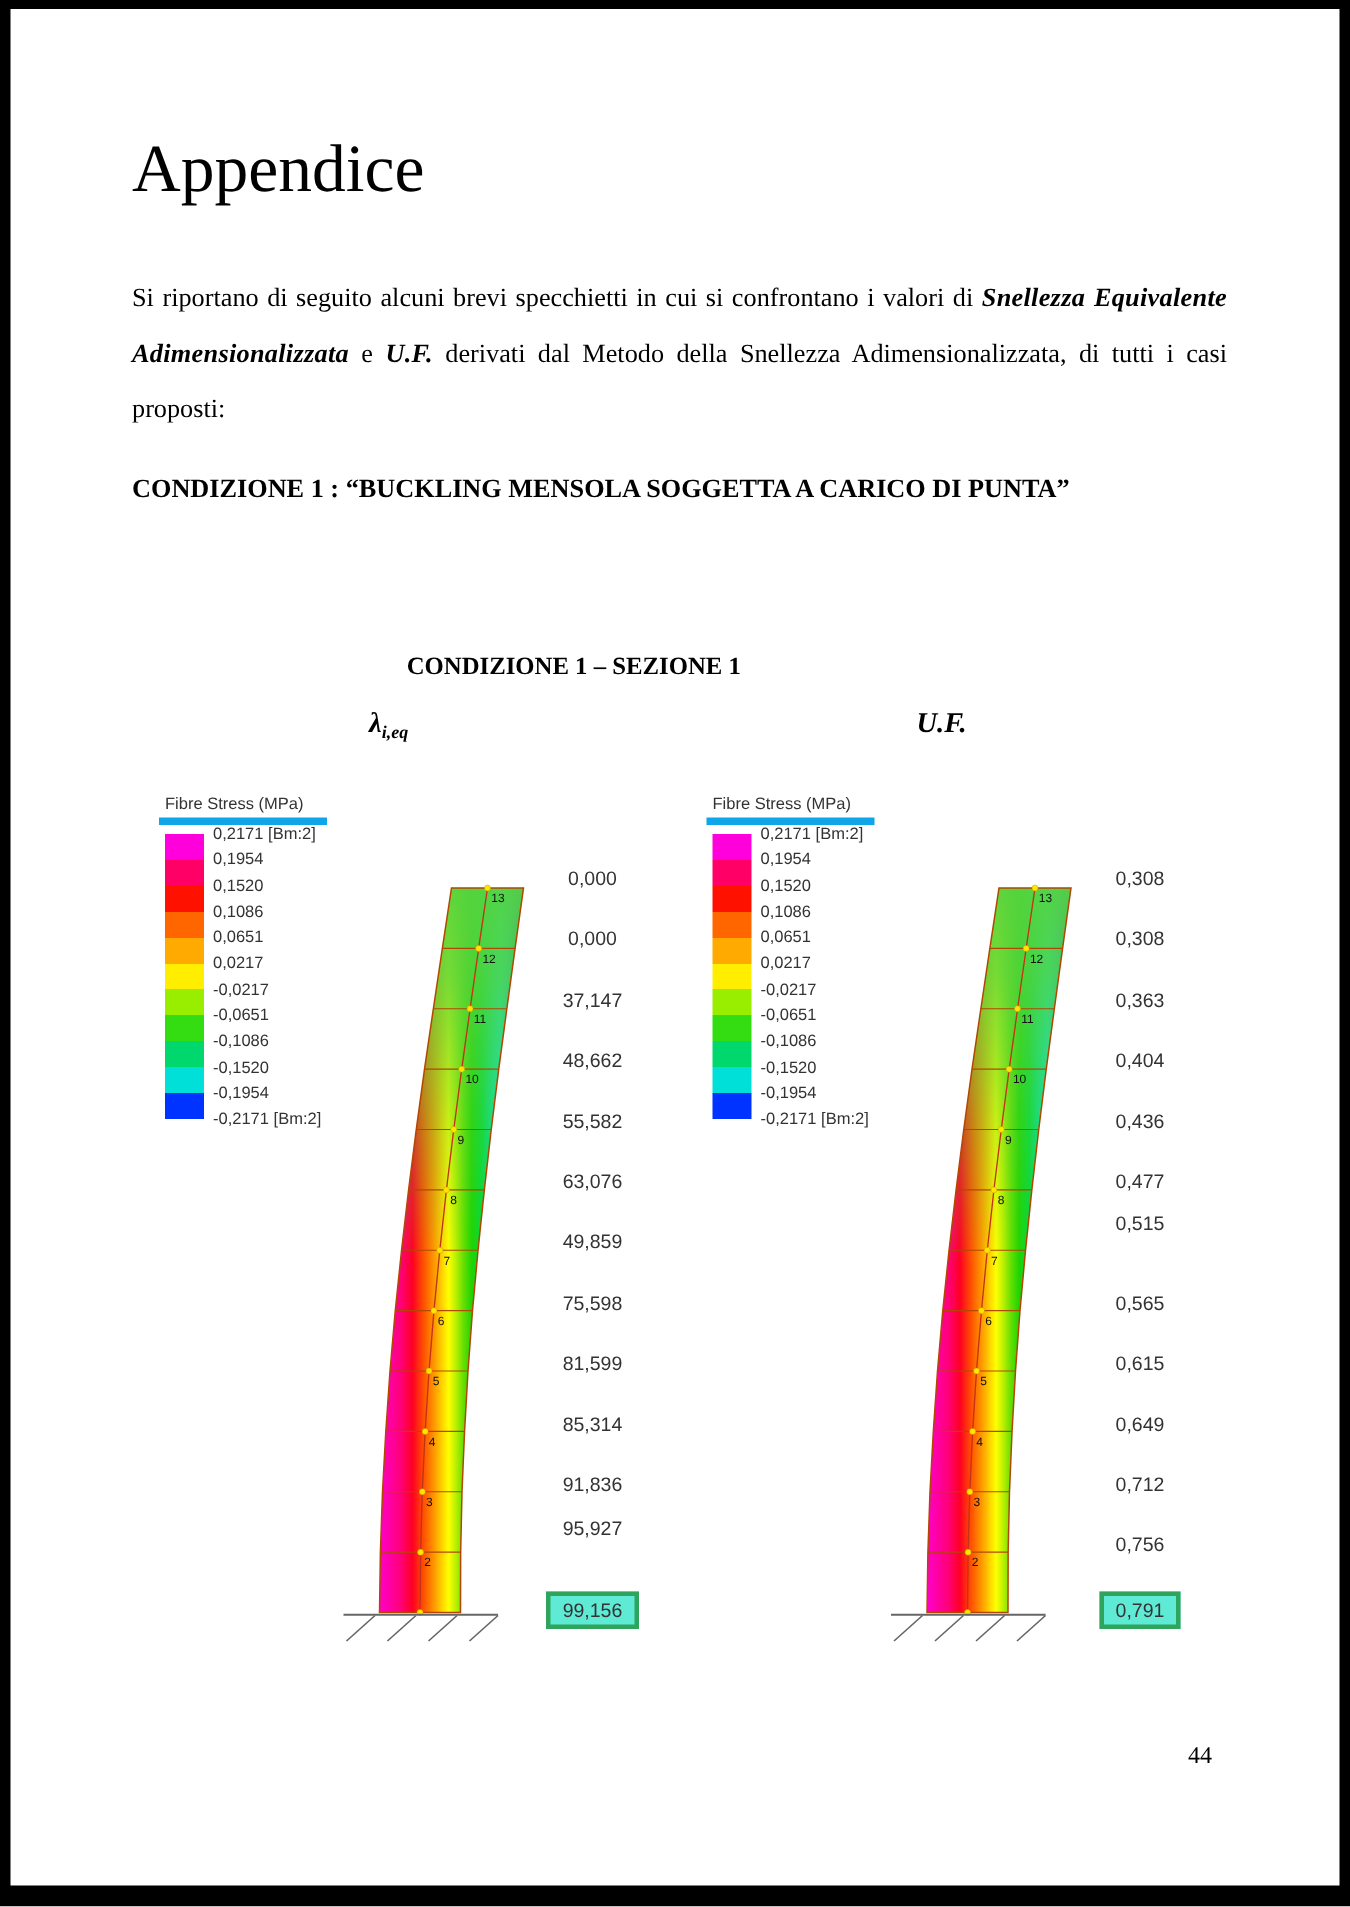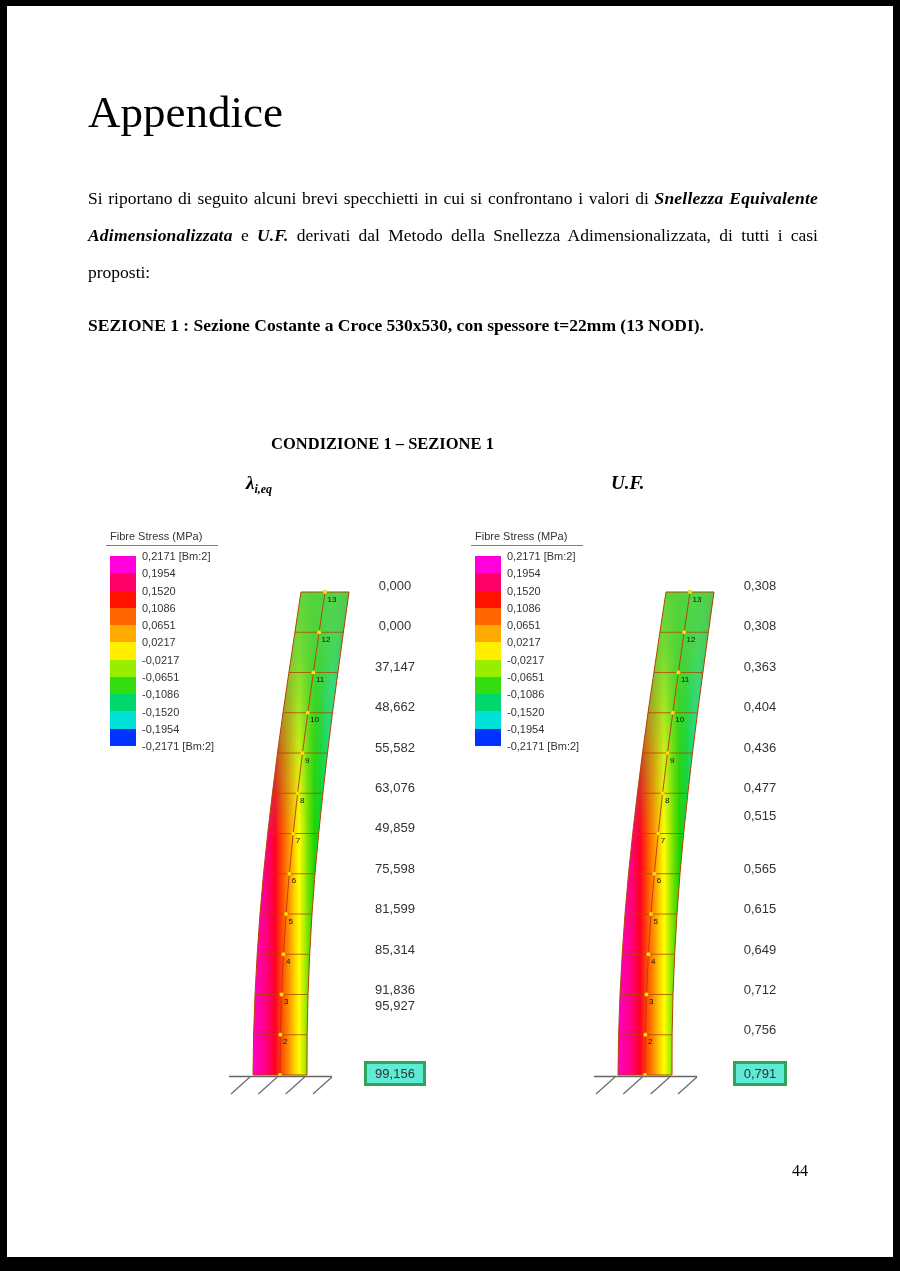--- a/index.html
+++ b/index.html
@@ -33,21 +33,21 @@
   .panel[data-panel="0"]{left:0;}
   .panel[data-panel="1"]{left:365px;}
   .panel-label{
     position:absolute;left:246px;top:472px;
     font-weight:bold;font-style:italic;font-size:19px;white-space:nowrap;
   }
   .panel-label .sub{font-size:12px;vertical-align:-4px;margin-top:48px;}
   .legend{position:absolute;left:106px;top:530px;width:150px;height:240px;
     font-family:"Liberation Sans","DejaVu Sans",sans-serif;font-size:11px;color:#222;}
   .legend-title{
-    display:inline-block;border-bottom:1px solid #0ea5e9;
+    display:inline-block;border-bottom:5px solid #0ea5e9;
     padding:0 16px 3px 4px;white-space:nowrap;color:#333;
   }
   .colorbar{position:absolute;left:4px;top:26px;width:26px;height:190px;}
   .legend-label{position:absolute;left:36px;transform:translateY(-50%);white-space:nowrap;color:#333;}
   svg.beam{position:absolute;left:180px;top:560px;}
   .values{position:absolute;left:345px;top:560px;width:100px;
     font-family:"Liberation Sans","DejaVu Sans",sans-serif;font-size:13px;color:#333;}
   .value-row{position:absolute;left:0;width:100px;height:20px;line-height:20px;text-align:center;}
   .final-box{
     display:inline-block;border:3px solid #2ea45c;background:#5eead4;
@@ -58,21 +58,21 @@
 </head>
 <body>
 
 <div class="frame"></div>
 
 <h1 class="doc-title">Appendice</h1>
 
 <p class="intro"><span>Si riportano di seguito alcuni brevi specchietti in cui si confrontano i valori di </span><b><i>Snellezza Equivalente Adimensionalizzata</i></b><span> e </span><b><i>U.F.</i></b><span> derivati dal Metodo della Snellezza Adimensionalizzata, di tutti i casi proposti:</span></p>
 
 <div class="conditions">
-  <div>SEZIONE 1 : Sezione Costante a Croce 530x530, con spessore t=22mm (13 NODI).</div>
+  <div>CONDIZIONE 1 : “BUCKLING MENSOLA SOGGETTA A CARICO DI PUNTA”</div>
 </div>
 
 <div class="fig-heading">CONDIZIONE 1 – SEZIONE 1</div>
 
 <div class="panel" data-panel="0">
   <div class="panel-label"><span class="main">λ</span><span class="sub">i,eq</span></div>
   <div class="legend">
     <span class="legend-title">Fibre Stress (MPa)</span>
     <div class="colorbar" style="background: linear-gradient(rgb(255, 0, 221) 0%, rgb(255, 0, 221) 9.09%, rgb(255, 0, 102) 9.09%, rgb(255, 0, 102) 18.18%, rgb(255, 17, 0) 18.18%, rgb(255, 17, 0) 27.27%, rgb(255, 102, 0) 27.27%, rgb(255, 102, 0) 36.36%, rgb(255, 170, 0) 36.36%, rgb(255, 170, 0) 45.45%, rgb(255, 238, 0) 45.45%, rgb(255, 238, 0) 54.55%, rgb(153, 238, 0) 54.55%, rgb(153, 238, 0) 63.64%, rgb(51, 221, 17) 63.64%, rgb(51, 221, 17) 72.73%, rgb(0, 216, 110) 72.73%, rgb(0, 216, 110) 81.82%, rgb(0, 224, 216) 81.82%, rgb(0, 224, 216) 90.91%, rgb(0, 51, 255) 90.91%, rgb(0, 51, 255) 100%);"></div>
     <div class="legend-labels">
@@ -169,21 +169,21 @@
       <div class="value-row" style="top: 56.4px;">0,000</div>
       <div class="value-row" style="top: 96.8px;">37,147</div>
       <div class="value-row" style="top: 137.2px;">48,662</div>
       <div class="value-row" style="top: 177.6px;">55,582</div>
       <div class="value-row" style="top: 218px;">63,076</div>
       <div class="value-row" style="top: 258.4px;">49,859</div>
       <div class="value-row" style="top: 298.8px;">75,598</div>
       <div class="value-row" style="top: 339.2px;">81,599</div>
       <div class="value-row" style="top: 379.6px;">85,314</div>
       <div class="value-row" style="top: 420px;">91,836</div>
-      <div class="value-row" style="top: 436px;">95,927</div>
+      <div class="value-row" style="top: 449px;">95,927</div>
       <div class="value-row" style="top: 500.8px;"><span class="final-box">99,156</span></div>
     </div>
 </div>
 
 <div class="panel" data-panel="1">
   <div class="panel-label"><span class="main">U.F.</span><span class="sub"></span></div>
   <div class="legend">
     <span class="legend-title">Fibre Stress (MPa)</span>
     <div class="colorbar" style="background: linear-gradient(rgb(255, 0, 221) 0%, rgb(255, 0, 221) 9.09%, rgb(255, 0, 102) 9.09%, rgb(255, 0, 102) 18.18%, rgb(255, 17, 0) 18.18%, rgb(255, 17, 0) 27.27%, rgb(255, 102, 0) 27.27%, rgb(255, 102, 0) 36.36%, rgb(255, 170, 0) 36.36%, rgb(255, 170, 0) 45.45%, rgb(255, 238, 0) 45.45%, rgb(255, 238, 0) 54.55%, rgb(153, 238, 0) 54.55%, rgb(153, 238, 0) 63.64%, rgb(51, 221, 17) 63.64%, rgb(51, 221, 17) 72.73%, rgb(0, 216, 110) 72.73%, rgb(0, 216, 110) 81.82%, rgb(0, 224, 216) 81.82%, rgb(0, 224, 216) 90.91%, rgb(0, 51, 255) 90.91%, rgb(0, 51, 255) 100%);"></div>
     <div class="legend-labels">

